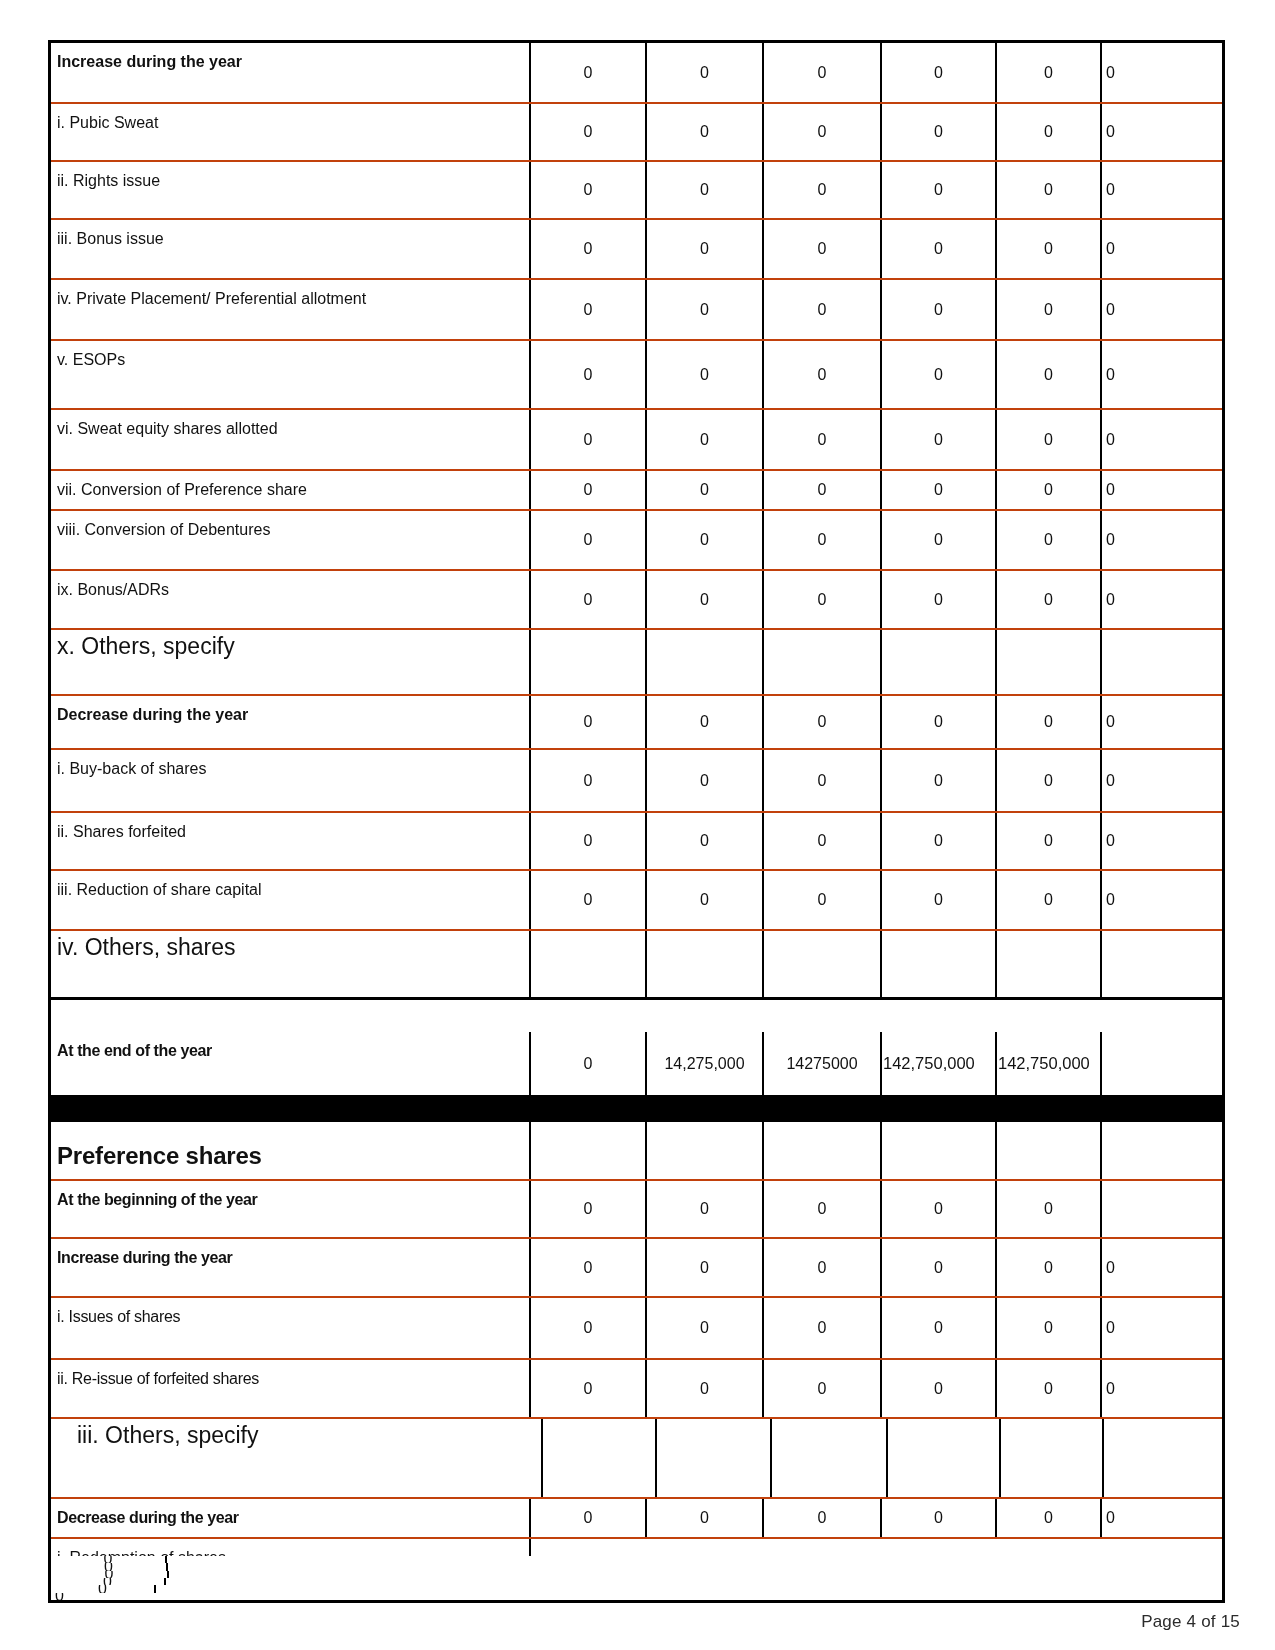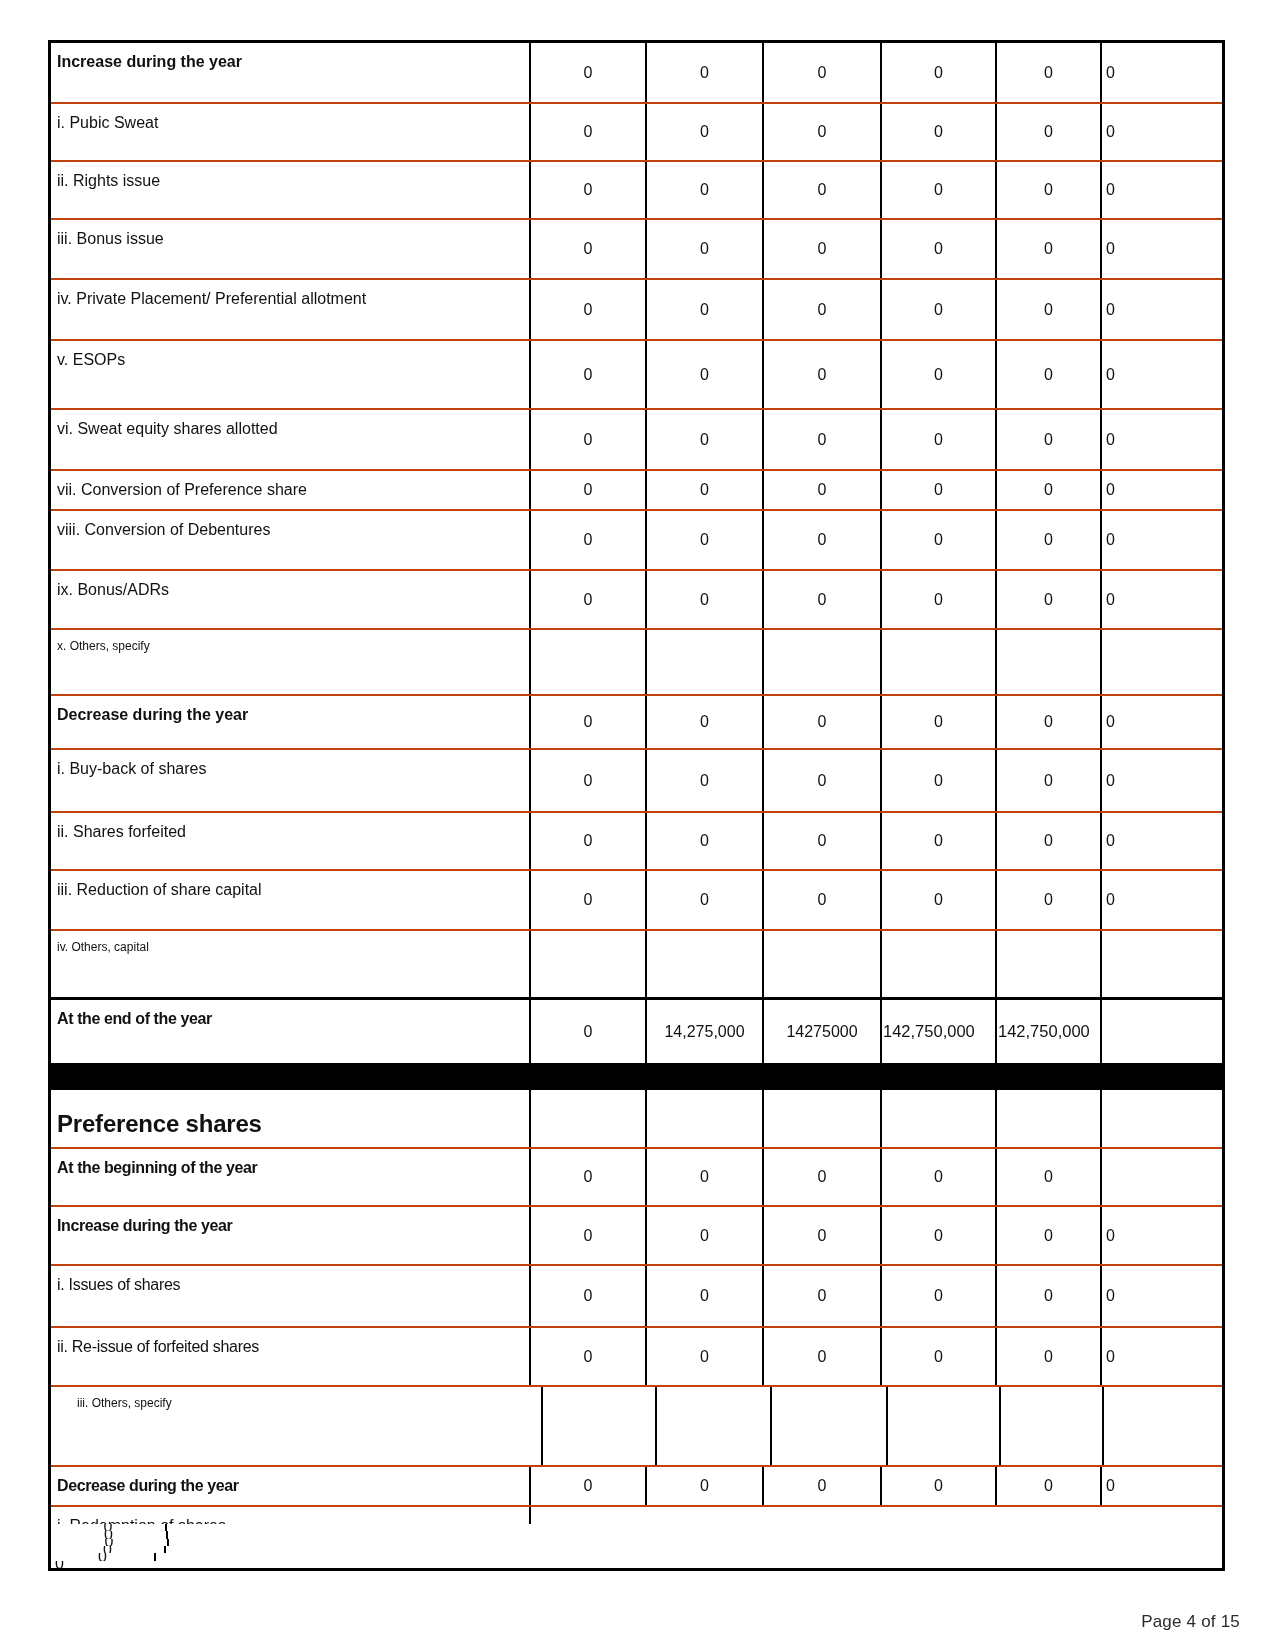--- a/index.html
+++ b/index.html
@@ -24,21 +24,21 @@
   .vcell{
     display:flex;align-items:center;justify-content:center;
     box-sizing:border-box;border-right:2px solid #000;
     font-size:16px;overflow:hidden;white-space:nowrap;
   }
   .vcell.lastcol{border-right:none;justify-content:flex-start;padding-left:4px;}
   .vcell.fit{justify-content:flex-start;padding-left:1px;font-size:16.5px;}
   .b{font-weight:bold;}
   .bc{font-weight:bold;letter-spacing:-0.4px;}
   .c{letter-spacing:-0.3px;}
-  .alt{font-size:12px;padding-top:7px;}
+  .alt{font-size:23px;padding-top:7px;}
   .hdr{font-weight:bold;font-size:24px;letter-spacing:-0.2px;padding-top:21px;line-height:26px;}
   .footer{
     position:absolute;top:1612px;right:35px;
     font-size:17px;color:#2b2b2b;letter-spacing:0.2px;
   }
 </style>
 </head>
 <body>
 
 <div class="sheet">
@@ -172,29 +172,29 @@
       <div class="row" style="height: 60px;">
         <div class="lcell ">iii. Reduction of share capital</div>
         <div class="vcell" style="width: 116px;">0</div>
         <div class="vcell" style="width: 117px;">0</div>
         <div class="vcell" style="width: 118px;">0</div>
         <div class="vcell" style="width: 115px;">0</div>
         <div class="vcell" style="width: 105px;">0</div>
         <div class="vcell lastcol" style="width: 120px;">0</div>
       </div>
       <div class="row thickb" style="height: 69px;">
-        <div class="lcell alt">iv. Others, capital</div>
-        <div class="vcell" style="width: 116px;"></div>
-        <div class="vcell" style="width: 117px;"></div>
-        <div class="vcell" style="width: 118px;"></div>
-        <div class="vcell" style="width: 115px;"></div>
-        <div class="vcell" style="width: 105px;"></div>
-        <div class="vcell lastcol" style="width: 120px;"></div>
-      </div>
-      <div class="row nob" style="height: 63px;">
+        <div class="lcell alt">iv. Others, shares</div>
+        <div class="vcell" style="width: 116px;"></div>
+        <div class="vcell" style="width: 117px;"></div>
+        <div class="vcell" style="width: 118px;"></div>
+        <div class="vcell" style="width: 115px;"></div>
+        <div class="vcell" style="width: 105px;"></div>
+        <div class="vcell lastcol" style="width: 120px;"></div>
+      </div>
+      <div class="row nob" style="height: 63px; margin-top: 32px;">
         <div class="lcell bc">At the end of the year</div>
         <div class="vcell bc-num" style="width: 116px;">0</div>
         <div class="vcell bc-num" style="width: 117px;">14,275,000</div>
         <div class="vcell bc-num" style="width: 118px;">14275000</div>
         <div class="vcell fit bc-num" style="width: 115px;">142,750,000</div>
         <div class="vcell fit bc-num" style="width: 105px;">142,750,000</div>
         <div class="vcell lastcol bc-num" style="width: 120px;"></div>
       </div>
       <div class="row sep" style="height: 27px;"></div>
       <div class="row" style="height: 59px;">

